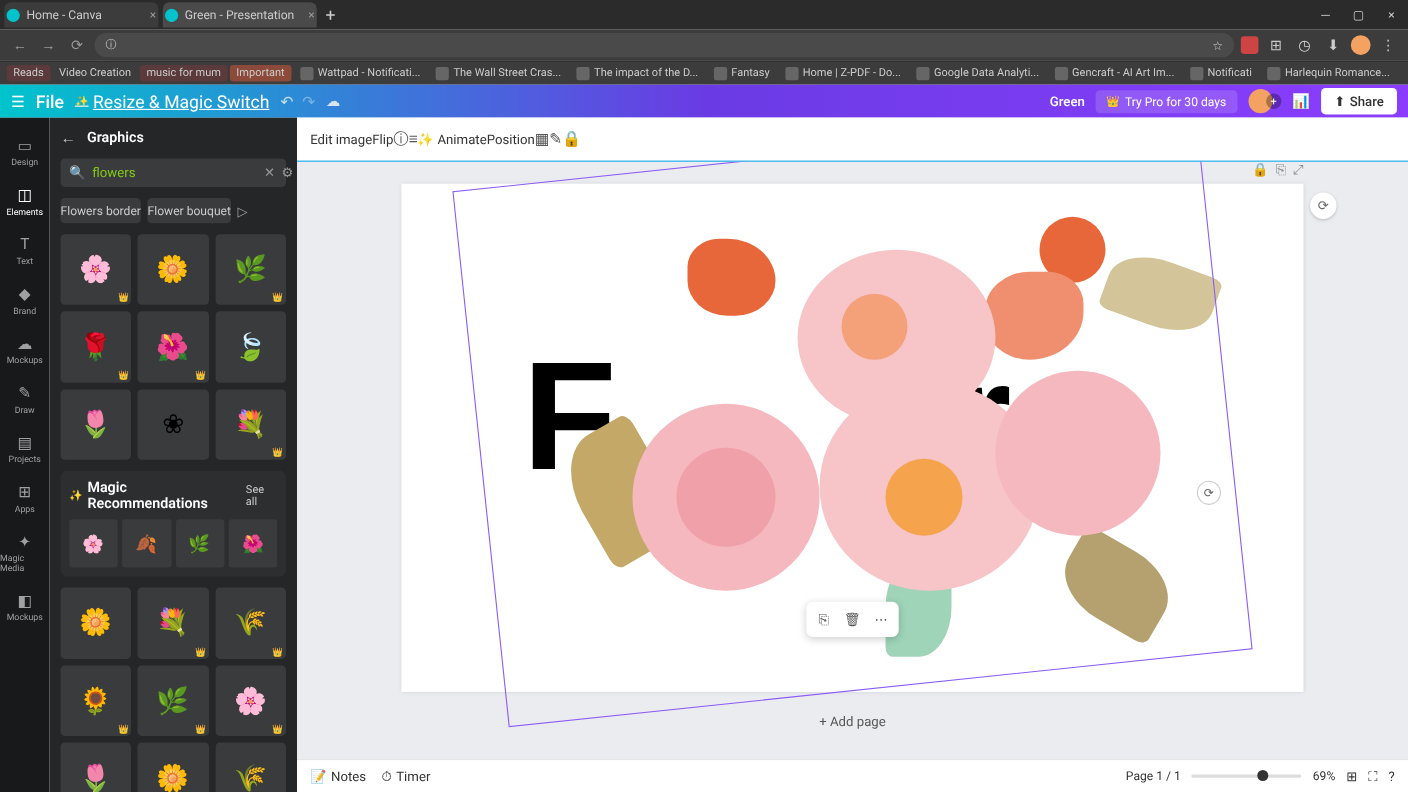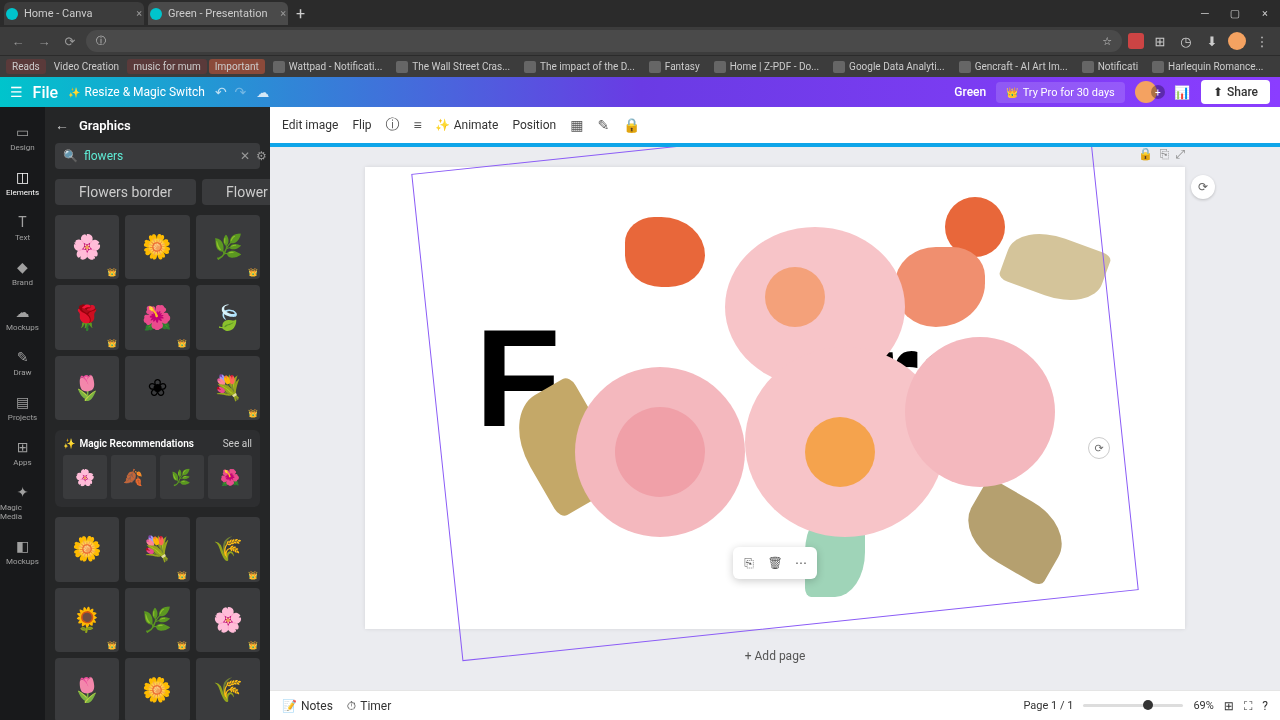--- a/index.html
+++ b/index.html
@@ -28,21 +28,21 @@
 .bookmarks-bar { height: 22px; background: #3c3c3c; display: flex; align-items: center; padding: 0 6px; gap: 2px; border-top: 1px solid #2b2b2b; overflow: hidden; }
 .bookmark { display: flex; align-items: center; padding: 2px 6px; font-size: 10px; color: #ccc; border-radius: 3px; white-space: nowrap; }
 .bookmark.pill { background: #5a3a3a; }
 .bookmark.pill.imp { background: #8b4a3a; }
 .bk-icon { width: 12px; height: 12px; margin-right: 4px; background: #666; border-radius: 2px; }
 
 
 .canva-bar { height: 30px; background: linear-gradient(90deg, #00c4cc 0%, #6a3be4 50%, #8b3dff 100%); display: flex; align-items: center; padding: 0 10px; gap: 10px; }
 .hamburger { color: #fff; font-size: 14px; }
 .file-btn { color: #fff; font-size: 16px; font-weight: 500; }
-.resize-btn { color: #fff; font-size: 12px; display: flex; align-items: center; gap: 4px; }
+.resize-btn { color: #fff; font-size: 16px; display: flex; align-items: center; gap: 4px; text-decoration: underline; }
 .resize-btn::before { content: '✨'; font-size: 10px; }
 .undo-redo { display: flex; gap: 8px; color: rgba(255,255,255,0.7); font-size: 14px; }
 .cloud-icon { color: rgba(255,255,255,0.8); font-size: 13px; }
 .canva-right { margin-left: auto; display: flex; align-items: center; gap: 10px; }
 .doc-name { color: #fff; font-size: 12px; font-weight: 500; }
 .try-pro { background: rgba(255,255,255,0.15); color: #fff; font-size: 11px; padding: 4px 10px; border-radius: 4px; display: flex; align-items: center; gap: 4px; }
 .try-pro::before { content: '👑'; font-size: 10px; }
 .avatar { width: 22px; height: 22px; border-radius: 50%; background: #f4a261; }
 .plus-small { width: 14px; height: 14px; border-radius: 50%; background: rgba(0,0,0,0.3); color: #fff; font-size: 10px; display: flex; align-items: center; justify-content: center; margin-left: -6px; }
 .chart-ico { color: #fff; font-size: 13px; }
@@ -57,41 +57,41 @@
 .nav-item.active { color: #fff; }
 .nav-item-icon { width: 18px; height: 18px; margin-bottom: 2px; display: flex; align-items: center; justify-content: center; font-size: 14px; }
 
 
 .side-panel { width: 225px; background: #252627; display: flex; flex-direction: column; padding: 10px; }
 .panel-header { display: flex; align-items: center; gap: 10px; margin-bottom: 10px; }
 .back-arrow { color: #ccc; font-size: 14px; }
 .panel-title { color: #fff; font-size: 13px; font-weight: 600; }
 .search-box { background: #3a3b3d; border-radius: 4px; display: flex; align-items: center; padding: 6px 8px; margin-bottom: 10px; }
 .search-icon { color: #999; font-size: 12px; margin-right: 6px; }
-.search-input { flex: 1; background: none; border: none; color: #5eead4; font-size: 12px; outline: none; }
+.search-input { flex: 1; background: none; border: none; color: #84cc16; font-size: 12px; outline: none; }
 .search-clear { color: #999; font-size: 12px; margin-right: 6px; cursor: pointer; }
 .search-filter { color: #999; font-size: 12px; cursor: pointer; }
 .filter-chips { display: flex; gap: 6px; margin-bottom: 10px; align-items: center; }
-.chip { background: #3a3b3d; color: #ccc; font-size: 14px; padding: 5px 24px; border-radius: 4px; white-space: nowrap; }
+.chip { background: #3a3b3d; color: #ccc; font-size: 11px; padding: 5px 0; border-radius: 4px; white-space: nowrap; }
 .chip-more { color: #999; font-size: 12px; }
 
 .graphics-grid { display: grid; grid-template-columns: repeat(3, 1fr); gap: 6px; margin-bottom: 10px; }
 .graphic-item { aspect-ratio: 1; background: #3a3b3d; border-radius: 4px; position: relative; display: flex; align-items: center; justify-content: center; font-size: 24px; }
 .crown { position: absolute; bottom: 2px; right: 2px; font-size: 8px; color: #fbbf24; }
 
 .magic-rec { background: #2d2e30; border-radius: 6px; padding: 8px; margin-bottom: 10px; }
 .magic-header { display: flex; align-items: center; justify-content: space-between; margin-bottom: 6px; }
-.magic-title { color: #fff; font-size: 10px; font-weight: 600; display: flex; align-items: center; gap: 4px; }
+.magic-title { color: #fff; font-size: 13px; font-weight: 600; display: flex; align-items: center; gap: 4px; }
 .magic-title::before { content: '✨'; font-size: 10px; }
 .see-all { color: #ccc; font-size: 10px; }
 .magic-grid { display: grid; grid-template-columns: repeat(4, 1fr); gap: 4px; }
 .magic-item { aspect-ratio: 1; background: #3a3b3d; border-radius: 3px; display: flex; align-items: center; justify-content: center; font-size: 16px; }
 
 
-.context-bar { height: 40px; background: #fff; border-bottom: 4px solid #0ea5e9; display: flex; align-items: center; padding: 0 12px; gap: 14px; }
+.context-bar { height: 40px; background: #fff; border-bottom: 1px solid #0ea5e9; display: flex; align-items: center; padding: 0 12px; gap: 0; }
 .ctx-btn { font-size: 12px; color: #333; cursor: pointer; }
 .ctx-icon { font-size: 14px; color: #555; }
 
 
 .canvas-wrap { flex: 1; display: flex; flex-direction: column; background: #ebecf0; position: relative; }
 .canvas-scroll { flex: 1; display: flex; flex-direction: column; align-items: center; padding: 20px 0; overflow: hidden; position: relative; }
 .page { width: 820px; height: 462px; background: #fff; position: relative; box-shadow: 0 0 4px rgba(0,0,0,0.1); }
 .page-controls { position: absolute; top: -20px; right: 0; display: flex; gap: 6px; color: #888; font-size: 12px; }
 .corner-refresh { position: absolute; top: 8px; right: -30px; width: 24px; height: 24px; background: #fff; border-radius: 50%; box-shadow: 0 1px 3px rgba(0,0,0,0.2); display: flex; align-items: center; justify-content: center; font-size: 12px; color: #666; }
 

